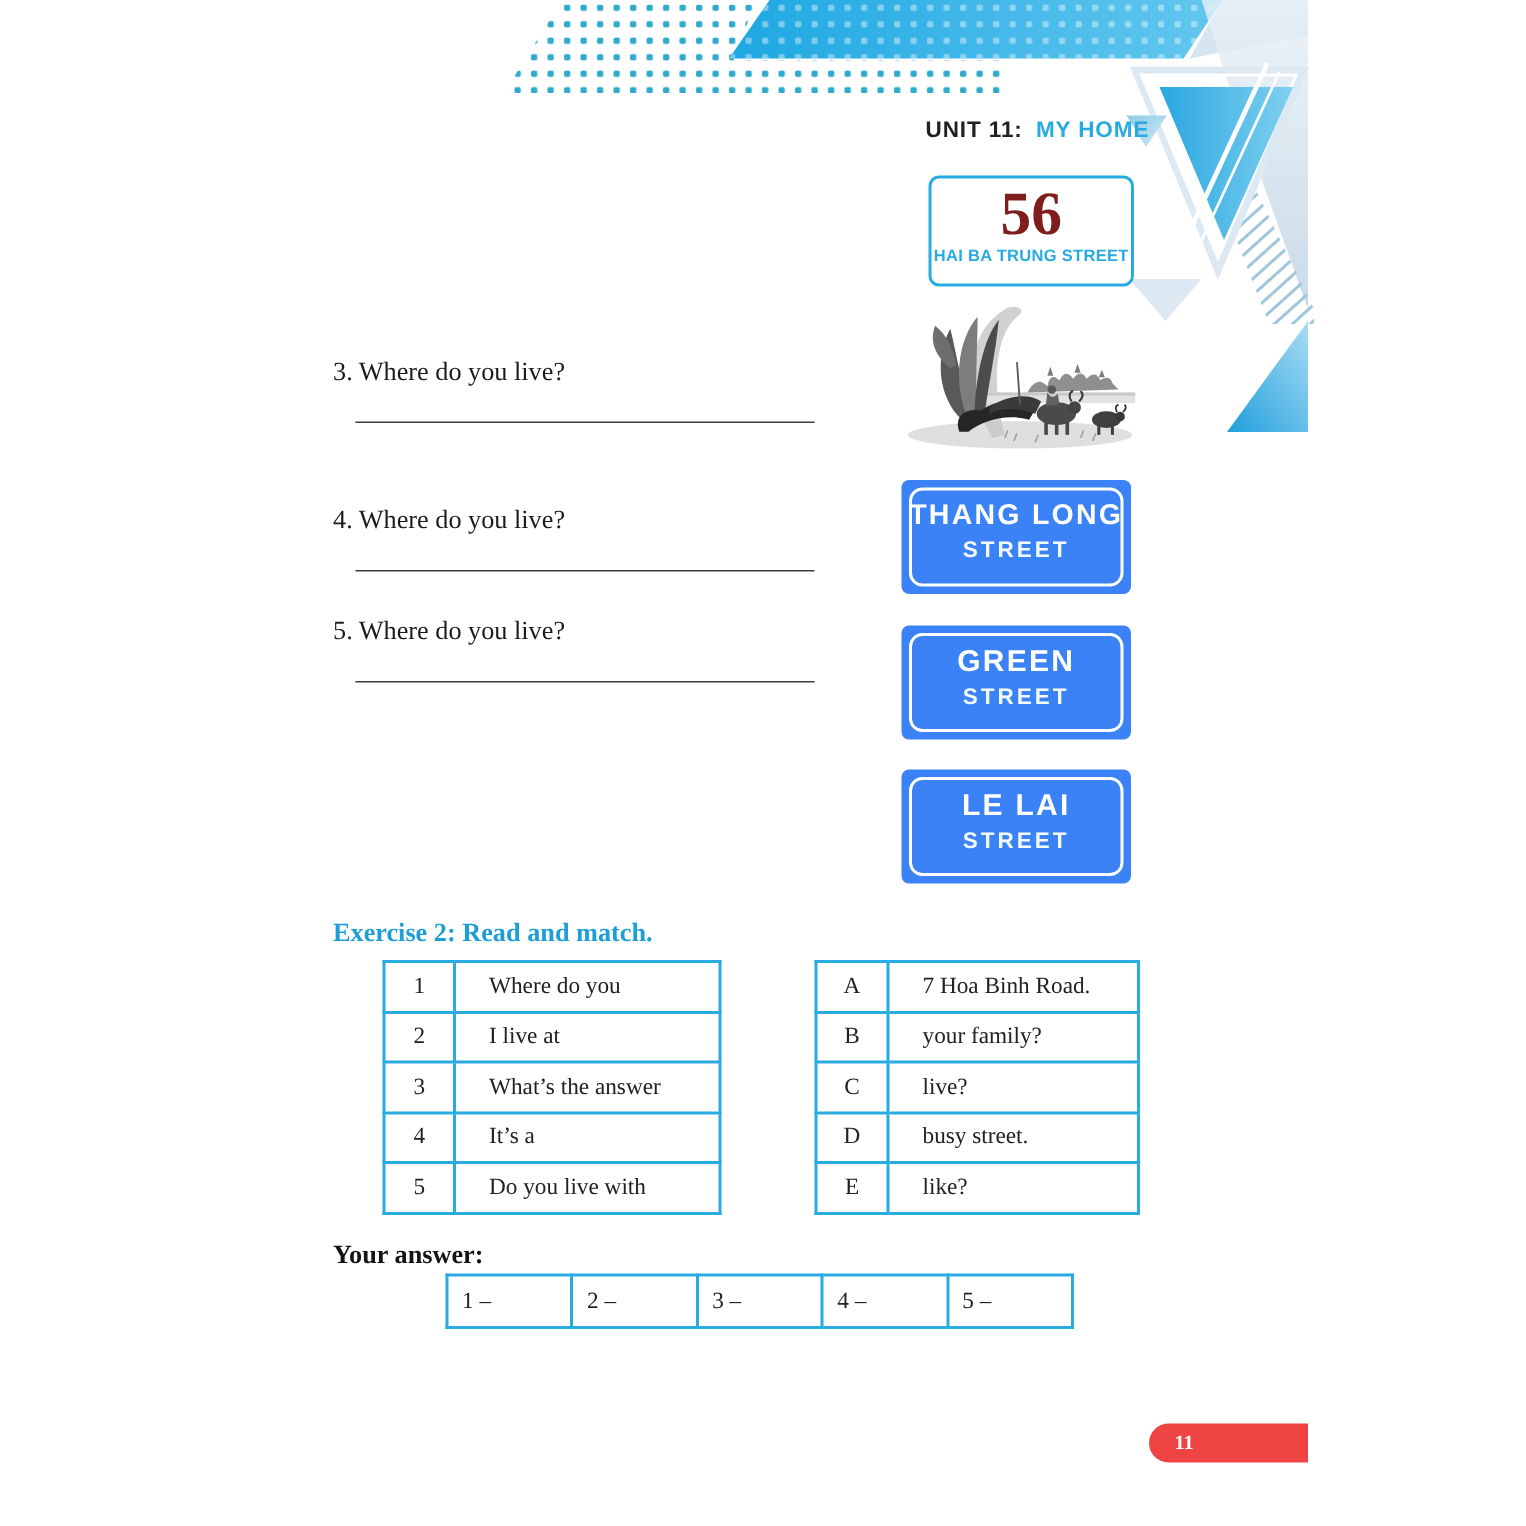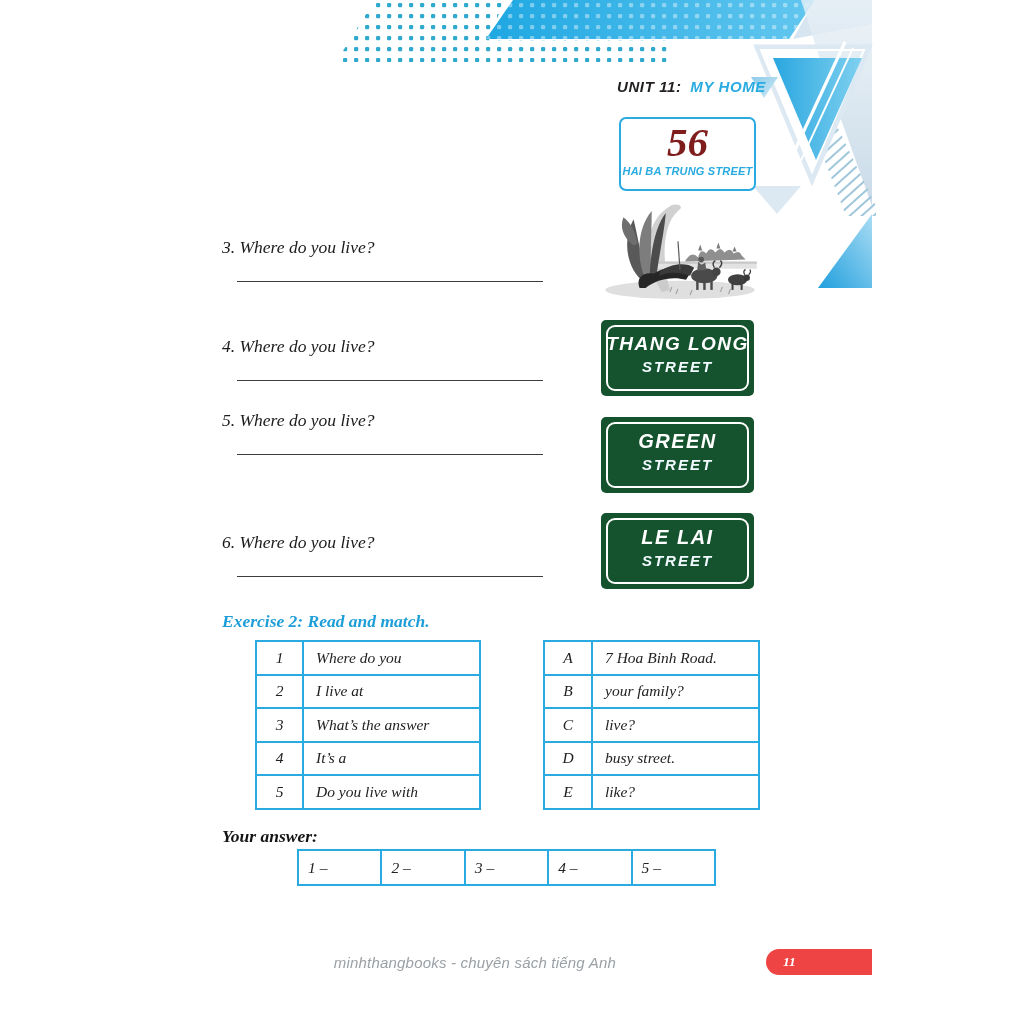--- a/index.html
+++ b/index.html
@@ -1,18 +1,18 @@
 <!DOCTYPE html>
 <html><head>
 <meta charset="utf-8">
 <style>
   html,body{margin:0;padding:0;background:#fff;}
   #page{
     position:relative;width:878px;height:1017px;background:#ffffff;overflow:hidden;
-    font-family:"Liberation Serif",serif;color:#1c1c1c;font-style:italic;
+    font-family:"Liberation Serif",serif;color:#1c1c1c;
   }
   .abs{position:absolute;}
 
   
   #unit-header{
     position:absolute;top:78px;left:617px;width:122px;
     font-family:"Liberation Sans",sans-serif;font-weight:bold;font-size:15px;
     letter-spacing:.6px;white-space:nowrap;
   }
   #unit-header .unit-label{color:#231f20;}
@@ -38,21 +38,21 @@
   #house-sign .street{
     font-family:"Liberation Sans",sans-serif;font-weight:bold;font-size:11px;
     letter-spacing:.2px;color:#29abe2;margin-top:1px;
   }
 
   
   #scene{position:absolute;left:599px;top:201px;width:162px;height:99px;}
 
   
   .street-sign{
-    position:absolute;left:601px;width:153px;height:76px;background:#14532d;
+    position:absolute;left:601px;width:153px;height:76px;background:#3b82f6;
     border-radius:5px;text-align:center;color:#fff;
     font-family:"Liberation Sans",sans-serif;
   }
   .street-sign .frame{position:absolute;left:5px;top:5px;right:5px;bottom:5px;
     border:2px solid #ffffff;border-radius:9px;}
   .street-sign .name{
     position:relative;margin-top:13px;font-weight:bold;font-size:20px;letter-spacing:1.5px;
   }
   .street-sign .type{
     position:relative;margin-top:3px;font-size:15px;letter-spacing:2px;font-weight:600;
@@ -66,21 +66,21 @@
   
   #ex2-title{
     position:absolute;left:222px;top:611px;font-weight:bold;font-size:17.5px;color:#1d9ed9;
   }
   table.match{position:absolute;border-collapse:collapse;table-layout:fixed;}
   table.match td{
     border:2px solid #29abe2;height:31.5px;font-size:15.5px;color:#222;
     padding:0;vertical-align:middle;background:#fff;
   }
   table.match td.key{text-align:center;}
-  table.match td.txt{padding-left:12px;}
+  table.match td.txt{padding-left:22px;}
   #table-left{left:255px;top:640px;width:226px;}
   #table-left td.key{width:45px;}
   #table-right{left:543px;top:640px;width:217px;}
   #table-right td.key{width:46px;}
 
   #your-answer{
     position:absolute;left:222px;top:826px;font-weight:bold;font-size:17.5px;color:#141414;
   }
   #answer-table{left:297px;top:849px;width:419px;}
   #answer-table td{height:33px;padding-left:9px;}
@@ -170,24 +170,20 @@
     <div class="answer-line"></div>
   </div>
   <div class="question" style="top:336px">
     <div class="q-text"><span>4.</span> <span>Where do you live?</span></div>
     <div class="answer-line"></div>
   </div>
   <div class="question" style="top:410px">
     <div class="q-text"><span>5.</span> <span>Where do you live?</span></div>
     <div class="answer-line"></div>
   </div>
-  <div class="question" style="top:532px">
-    <div class="q-text"><span>6.</span> <span>Where do you live?</span></div>
-    <div class="answer-line"></div>
-  </div>
 
   <div id="house-sign">
     <div class="num">56</div>
     <div class="street">HAI BA TRUNG STREET</div>
   </div>
 
   <svg id="scene" viewBox="0 0 160 98" aria-hidden="true">
 
     <ellipse cx="80" cy="88" rx="74" ry="9" fill="#d9d9d9" opacity="0.85"></ellipse>
 
@@ -302,16 +298,15 @@
         <tr>
       <td>1 –</td>
       <td>2 –</td>
       <td>3 –</td>
       <td>4 –</td>
       <td>5 –</td>
     </tr>
   </tbody>
     </table>
 
-  <div id="footer-text">minhthangbooks - chuyên sách tiếng Anh</div>
   <div id="page-badge">11</div>
 
 </div>
 
 </body></html>

